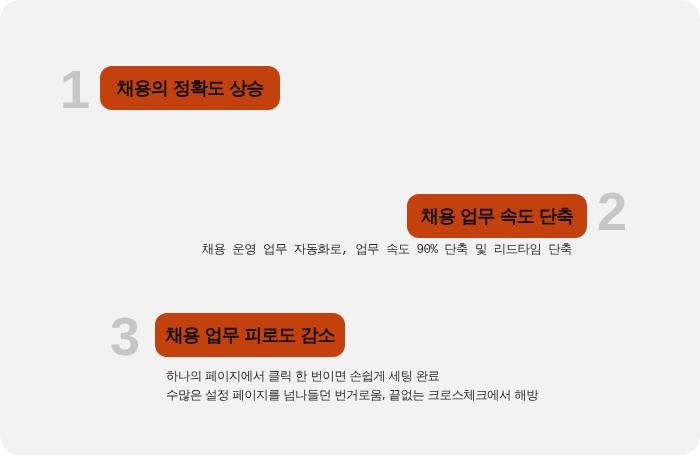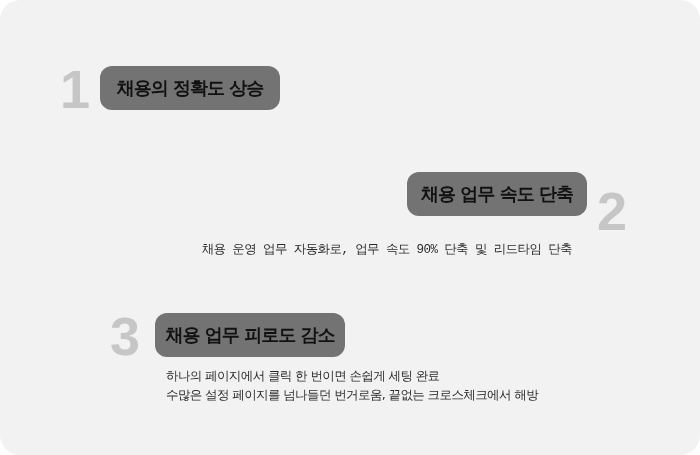--- a/index.html
+++ b/index.html
@@ -24,21 +24,21 @@
       position: absolute;
       font-family: "Liberation Sans", "DejaVu Sans", sans-serif;
       font-weight: 700;
       font-size: 54px;
       line-height: 54px;
       color: #c6c6c6;
     }
     .badge {
       position: absolute;
       height: 44px;
-      background: #737373;
+      background: #c2410c;
       border-radius: 12px;
       display: flex;
       align-items: center;
       justify-content: center;
       box-sizing: border-box;
       padding: 0 14px;
     }
     .badge span {
       font-family: "DejaVu Sans", sans-serif;
       font-weight: 700;
@@ -62,21 +62,21 @@
 </head>
 <body>
 
 <div class="card">
 
   <div class="num" style="left:60px; top:62px;">1</div>
   <div class="badge" style="left:100px; top:66px; width:180px;">
     <span>채용의 정확도 상승</span>
   </div>
 
-  <div class="badge" style="left:407px; top:172px; width:180px;">
+  <div class="badge" style="left:407px; top:194px; width:180px;">
     <span>채용 업무 속도 단축</span>
   </div>
   <div class="num" style="left:597px; top:184px;">2</div>
   <div class="desc right" style="right:128px; top:241px;">
     <div>채용 운영 업무 자동화로, 업무 속도 90% 단축 및 리드타임 단축</div>
   </div>
 
   <div class="num" style="left:110px; top:309px;">3</div>
   <div class="badge" style="left:155px; top:313px; width:190px;">
     <span>채용 업무 피로도 감소</span>

